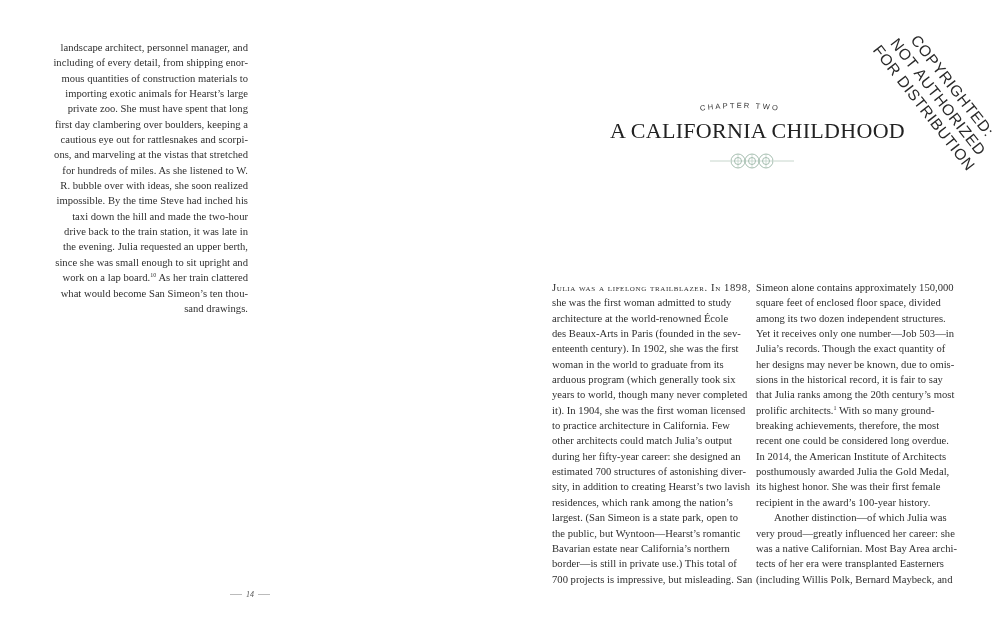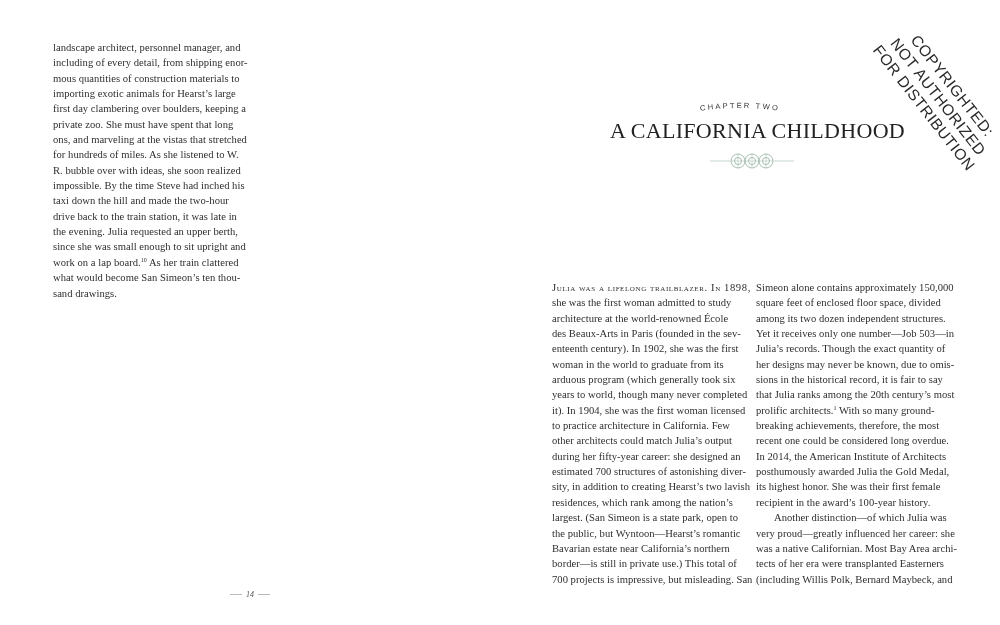--- a/index.html
+++ b/index.html
@@ -7,21 +7,21 @@
     width: 1000px; height: 625px; position: relative; overflow: hidden;
     background: #ffffff; color: #2b2b2b;
     font-family: "Liberation Serif", "DejaVu Serif", serif;
   }
   .para {
     position: absolute; margin: 0;
     font-size: 10.6px; line-height: 15.35px; color: #2e2e2e;
     letter-spacing: 0.02px;
   }
   .para .line { display: block; white-space: nowrap; }
-  .left-col { left: 53px; top: 40px; width: 195px; }
+  .left-col { left: 53px; top: 40px; width: 195px; text-align: right; }
   .right-col-a { left: 552px; top: 280px; width: 195px; }
   .right-col-b { left: 756px; top: 280px; width: 195px; }
   .smallcaps { font-variant: small-caps; letter-spacing: 0.6px; text-align: center; }
   .indent { padding-left: 18px; }
   sup { font-size: 6px; line-height: 0; vertical-align: 4px; }
 
   .chapter-label { position: absolute; left: 660px; top: 97px; width: 160px; height: 20px; }
   .chapter-title {
     position: absolute; left: 610px; top: 118px; width: 280px;
     text-align: center; font-size: 22px; letter-spacing: 0.3px; color: #222;
@@ -48,22 +48,23 @@
   .watermark .wm-line { display: block; white-space: nowrap; }
 </style>
 </head>
 <body>
 
 <div class="para left-col">
   <span class="line">landscape architect, personnel manager, and</span>
   <span class="line">including of every detail, from shipping enor-</span>
   <span class="line">mous quantities of construction materials to</span>
   <span class="line">importing exotic animals for Hearst’s large</span>
+  <span class="line">private zoo. She must have spent that long</span>
   <span class="line">first day clambering over boulders, keeping a</span>
-  <span class="line">private zoo. She must have spent that long</span>
+  <span class="line">cautious eye out for rattlesnakes and scorpi-</span>
   <span class="line">ons, and marveling at the vistas that stretched</span>
   <span class="line">for hundreds of miles. As she listened to W.</span>
   <span class="line">R. bubble over with ideas, she soon realized</span>
   <span class="line">impossible. By the time Steve had inched his</span>
   <span class="line">taxi down the hill and made the two-hour</span>
   <span class="line">drive back to the train station, it was late in</span>
   <span class="line">the evening. Julia requested an upper berth,</span>
   <span class="line">since she was small enough to sit upright and</span>
   <span class="line"><span>work on a lap board.</span><sup>10</sup><span> As her train clattered</span></span>
   <span class="line">what would become San Simeon’s ten thou-</span>

